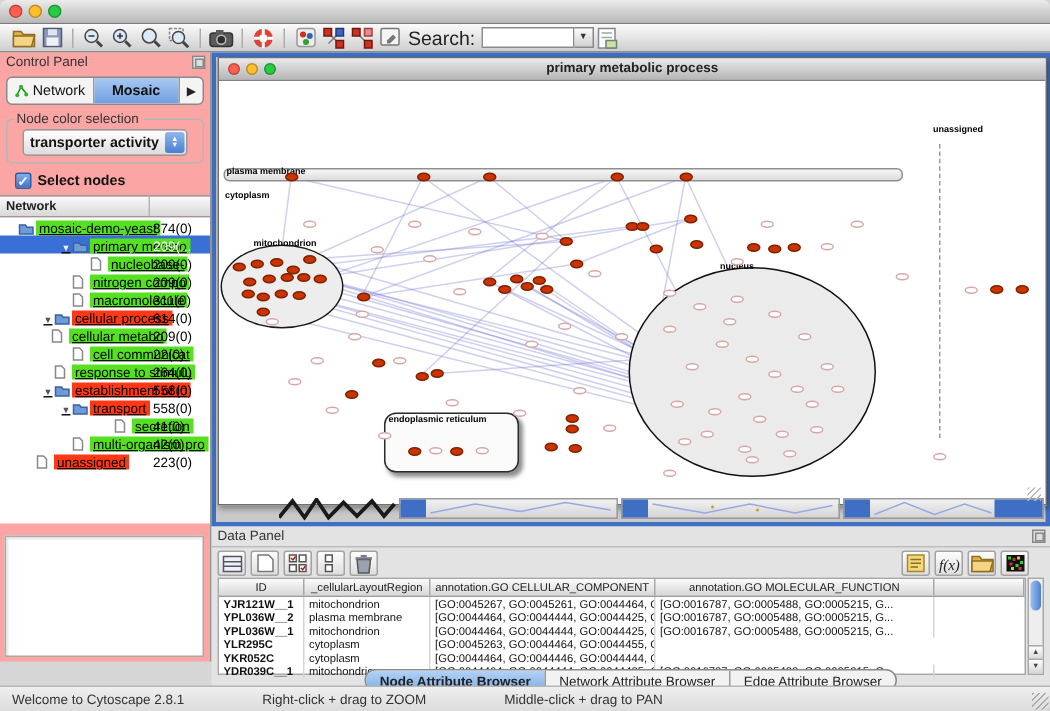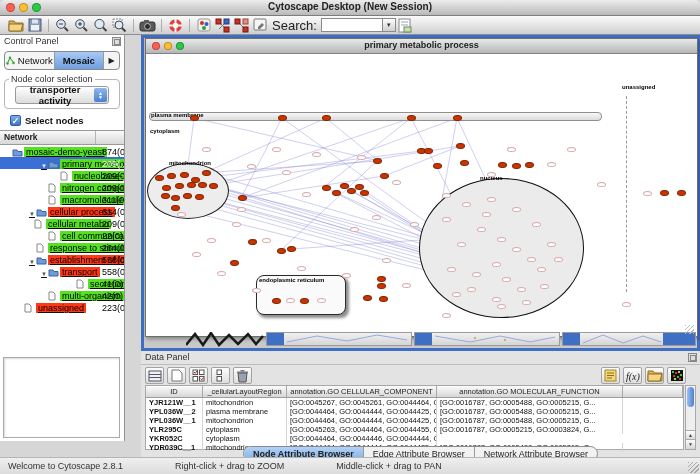--- a/index.html
+++ b/index.html
@@ -18,21 +18,21 @@
     background:linear-gradient(#fbfbfb,#cfcfcf);border-bottom:1px solid #8e8e8e;
     display:flex;align-items:center;padding-left:6px;box-sizing:border-box;}
   .ticon{width:19px;height:17px;display:inline-flex;align-items:center;justify-content:center;flex:none;}
   .tb-sep{width:1px;height:13px;background:#adadad;margin:0 4px;flex:none;}
   .search-label{font-size:13px;color:#222;margin:0 4px 0 2px;}
   .search-combo{display:flex;flex:none;height:14px;}
   .search-input{width:62px;height:14px;border:1px solid #8a8a8a;background:#fff;font-size:9px;padding:0 2px;box-sizing:border-box;}
   .combo-btn{width:13px;height:14px;border:1px solid #8a8a8a;border-left:none;background:linear-gradient(#fdfdfd,#cfcfcf);
     font-size:6px;color:#333;display:flex;align-items:center;justify-content:center;box-sizing:border-box;}
   
-  #control-panel{position:absolute;left:0;top:35px;width:125px;bottom:33px;background:#ffffff;
+  #control-panel{position:absolute;left:0;top:35px;width:141px;bottom:33px;background:#fca5a5;
     border-right:1px solid #949494;box-sizing:border-box;}
   .cp-header{position:relative;height:13px;font-size:9px;color:#333;padding:1px 4px 0;}
   .float-ic{position:absolute;right:3px;top:2px;width:9px;height:9px;border:1px solid #888;background:#ddd;box-sizing:border-box;}
   .float-ic:before{content:"";position:absolute;left:1px;top:1px;width:4px;height:4px;border:1px solid #888;}
   .cp-tabs{display:flex;margin:2px 4px 4px;height:17px;border:1px solid #8a8a8a;border-radius:4px;overflow:hidden;background:#f4f4f4;}
   .cp-tab{flex:1;display:flex;align-items:center;justify-content:center;gap:3px;font-size:9.5px;color:#111;border-right:1px solid #9a9a9a;}
   .cp-tab.active{background:linear-gradient(#a9c9f2,#6f9fe2);font-weight:700;}
   .cp-tab-more{width:15px;display:flex;align-items:center;justify-content:center;font-size:8px;color:#222;}
   fieldset.ncs{margin:0 4px;border:1px solid #b5b5b5;border-radius:4px;padding:2px 4px 4px;}
   fieldset.ncs legend{font-size:9px;color:#333;padding:0 2px;}
@@ -124,21 +124,20 @@
 </style>
 </head>
 <body>
 
 <div class="titlebar">
   <div class="traffic">
     <span class="light l-red"></span>
     <span class="light l-yel"></span>
     <span class="light l-grn"></span>
   </div>
-  <div class="wtitle">Cytoscape Desktop (New Session)</div>
 </div>
 
 <div class="toolbar">
   <span id="tb-icons" style="display:flex;align-items:center;">
       <span class="ticon">
         <svg width="16" height="14">
           <path d="M1 3h5l1.5 2H15v8H1z" fill="#e0b24e" stroke="#8f6e24"></path>
           <path d="M1 6h14l-2 7H1z" fill="#f3d584" stroke="#8f6e24"></path>
         </svg>
       </span>
@@ -737,21 +736,20 @@
         <div class="dcell c0">YPL036W__1</div>
         <div class="dcell c1">mitochondrion</div>
         <div class="dcell c2">[GO:0044464, GO:0044444, GO:0044425, G...</div>
         <div class="dcell c3">[GO:0016787, GO:0005488, GO:0005215, G...</div>
         <div class="dcell c4"></div>
       </div>
       <div class="drow">
         <div class="dcell c0">YLR295C</div>
         <div class="dcell c1">cytoplasm</div>
         <div class="dcell c2">[GO:0045263, GO:0044464, GO:0044455, G...</div>
-        <div class="dcell c3">[GO:0016787, GO:0005215, GO:0003824, G...</div>
         <div class="dcell c4"></div>
       </div>
       <div class="drow">
         <div class="dcell c0">YKR052C</div>
         <div class="dcell c1">cytoplasm</div>
         <div class="dcell c2">[GO:0044464, GO:0044446, GO:0044444, G...</div>
         <div class="dcell c4"></div>
       </div>
       <div class="drow">
         <div class="dcell c0">YDR039C__1</div>
@@ -762,22 +760,22 @@
       </div>
     </div>
   <div id="dscroll">
     <div class="sthumb"></div>
     <div class="sarrow sa-up">▲</div>
     <div class="sarrow sa-dn">▼</div>
   </div>
   <div id="dp-tabs">
     <div class="seg" id="dp-seg">
         <div class="seg-tab active">Node Attribute Browser</div>
+        <div class="seg-tab">Network Attribute Browser</div>
         <div class="seg-tab">Edge Attribute Browser</div>
-        <div class="seg-tab">Network Attribute Browser</div>
       </div>
   </div>
 </div>
 
 <div id="status-bar">
     <span class="si">Welcome to Cytoscape 2.8.1</span>
     <span class="si">Right-click + drag to ZOOM</span>
     <span class="si">Middle-click + drag to PAN</span>
   </div>
 <div id="grip-app"></div>

